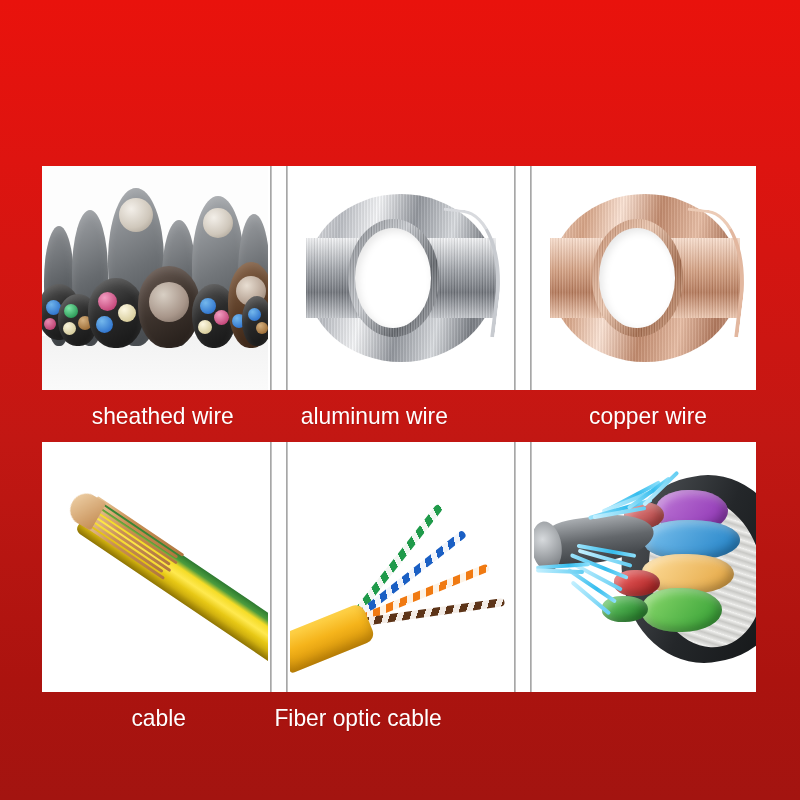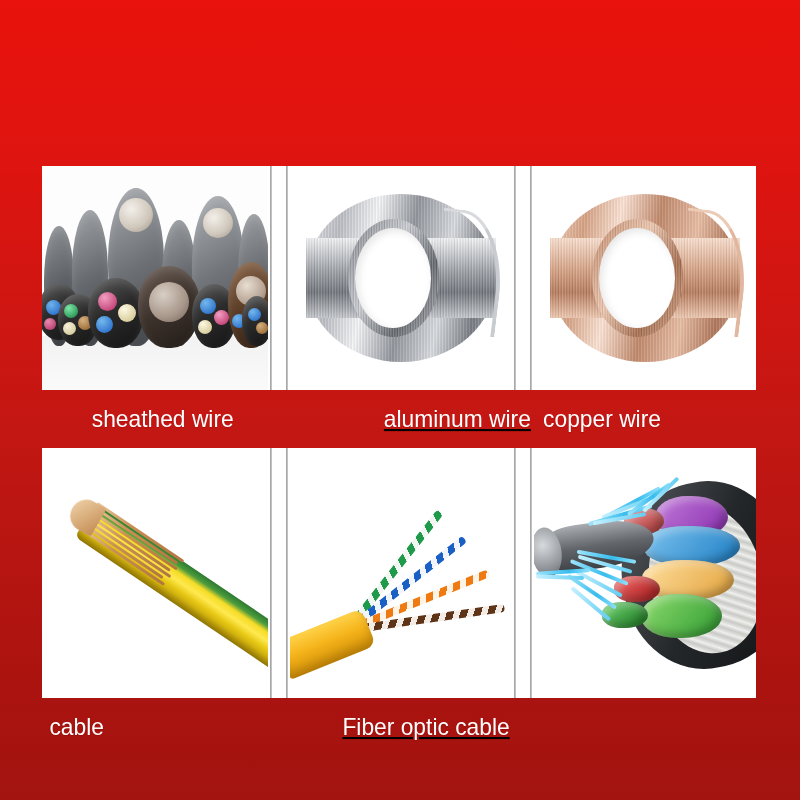--- a/index.html
+++ b/index.html
@@ -83,36 +83,36 @@
   }
   .divider::before { left: 2px; }
   .divider::after  { right: 2px; }
   .row1 .divider { height: 224px; }
   .row2 .divider { height: 250px; }
 
   
   .caption-row {
     display: flex;
     width: 714px;
-    height: 58px;
+    height: 52px;
     align-items: center;
   }
   .caption {
     color: #ffffff;
     font-size: 24px;
     font-weight: 400;
     font-family: "Liberation Sans", sans-serif;
     white-space: nowrap;
     transform: scaleX(0.95);
     text-shadow: 0 1px 1px rgba(110,0,0,0.25);
   }
   .cap-cell { display: flex; align-items: center; }
   .cap-1 { width: 248px; justify-content: center; padding-right: 14px; }
-  .cap-2 { width: 244px; justify-content: flex-end; text-decoration: underline; }
-  .cap-3 { width: 222px; justify-content: flex-start; padding-left: 6px; }
+  .cap-2 { width: 244px; justify-content: flex-start; }
+  .cap-3 { width: 222px; justify-content: center; padding-left: 6px; }
 
   
 
   
   .sheath-scene { position:absolute; inset:0; background:#fdfdfd; }
   .sheath-floor {
     position:absolute; left:0; right:0; bottom:0; height:54px;
     background: linear-gradient(to bottom,#f2f2f2,#fafafa);
   }
   .cbl {

